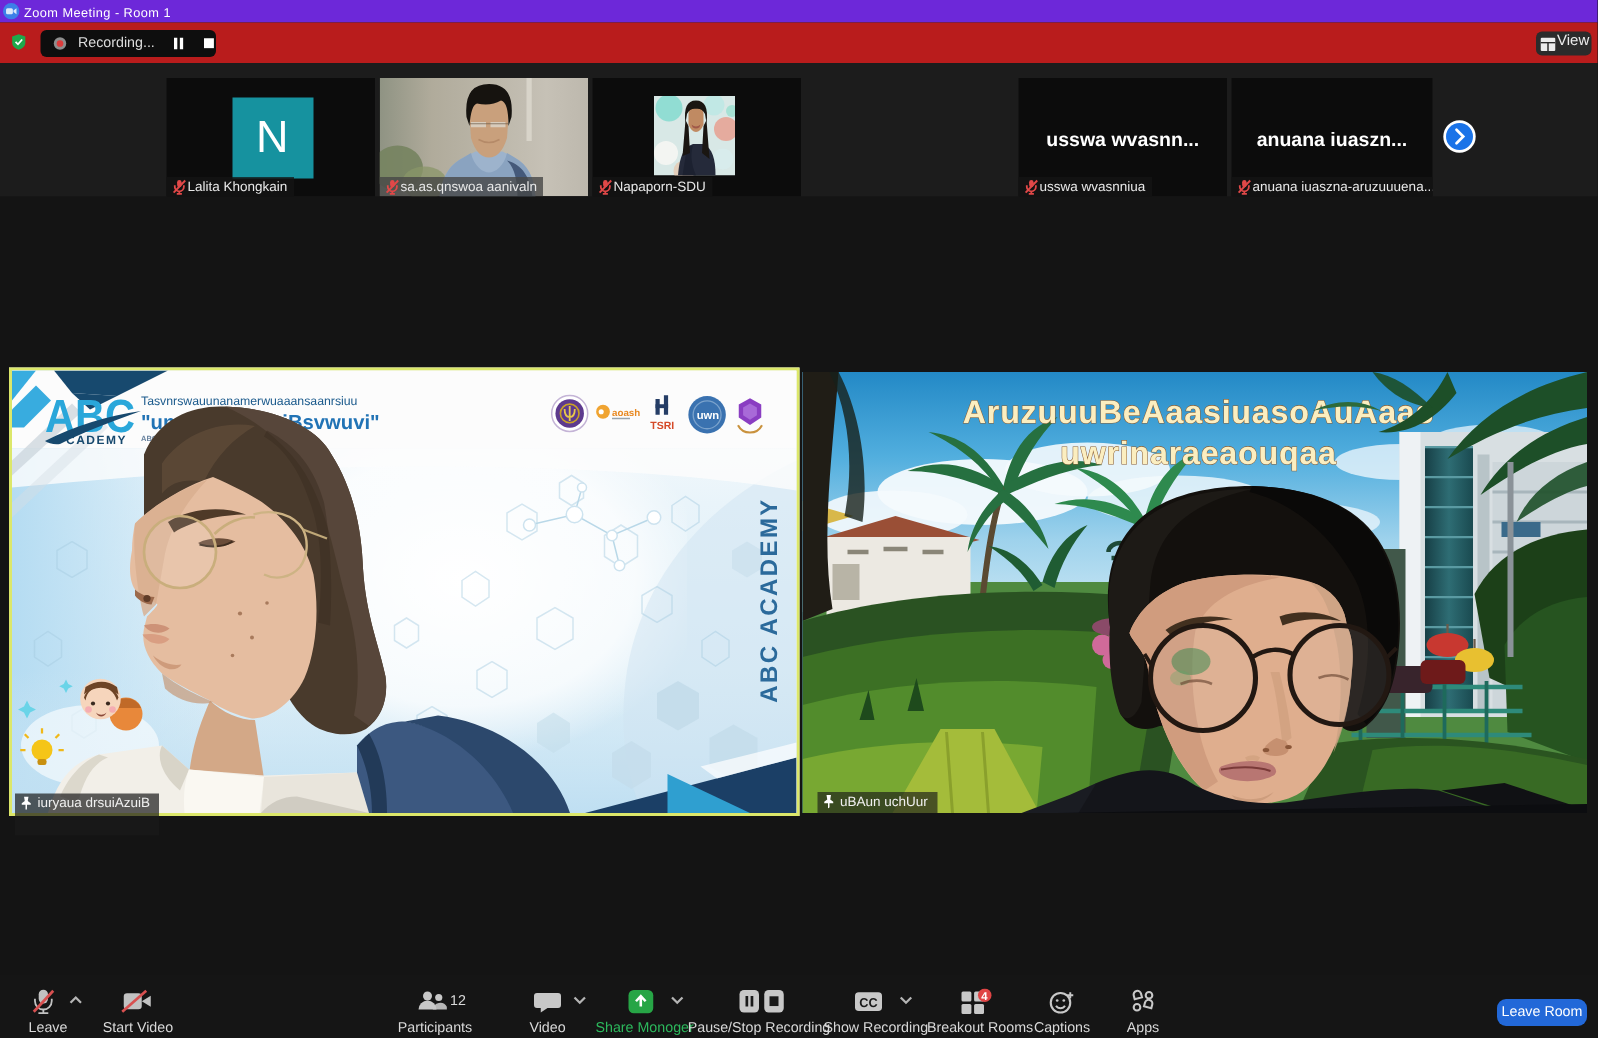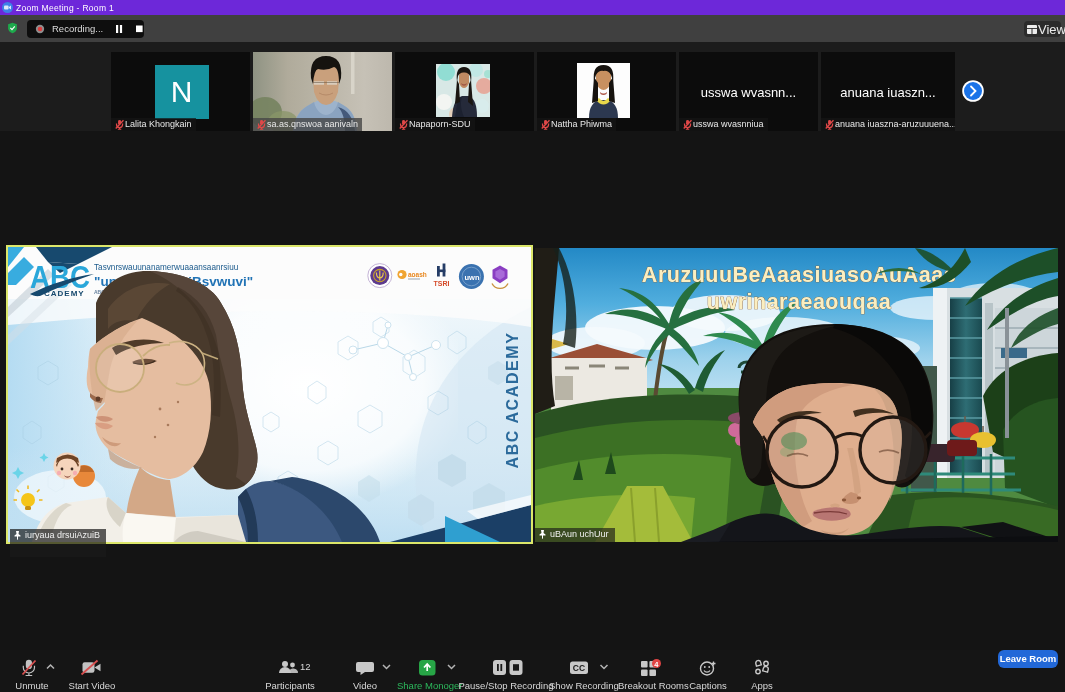--- a/index.html
+++ b/index.html
@@ -1,39 +1,39 @@
 <!DOCTYPE html>
 <html><head><meta charset="utf-8">
 <style>
 html,body{margin:0;padding:0;background:#151515;width:1065px;height:692px;overflow:hidden;
 font-family:"Liberation Sans",sans-serif;}
 *{box-sizing:border-box}
 .abs{position:absolute}
 #titlebar{position:absolute;left:0;top:0;width:1065px;height:15px;background:#6d28d9;color:#fff}
 #titletxt{position:absolute;left:16px;top:3px;font-size:8.5px;color:#fff;letter-spacing:0.3px}
-#menubar{position:absolute;left:0;top:15px;width:1065px;height:27px;background:#404040}
+#menubar{position:absolute;left:0;top:15px;width:1065px;height:27px;background:#b91c1c}
 #recbox{position:absolute;left:27px;top:5px;width:117px;height:18px;background:#0e0e0e;border-radius:4px}
 #rectxt{position:absolute;left:52px;top:8px;font-size:9.5px;color:#dcdcdc}
 #viewbtn{position:absolute;left:1024px;top:6px;width:37px;height:16px;background:#2b2b2b;border-radius:4px;color:#ececec}
-#viewtxt{position:absolute;left:14px;top:1px;font-size:13px}
+#viewtxt{position:absolute;left:14px;top:1px;font-size:10px}
 #gallery{position:absolute;left:0;top:42px;width:1065px;height:89px;background:#1c1c1c}
 .tile{position:absolute;top:10px;height:79px;width:139px;background:#0c0c0c;overflow:hidden}
 .nlabel{position:absolute;left:0;bottom:0;height:13px;background:rgba(20,20,20,.75);color:#e8e8e8;
 font-size:9px;line-height:13px;padding:0 4px 0 14px;white-space:nowrap;max-width:100%;overflow:hidden}
 .miclb{position:absolute;left:3px;bottom:1px;width:11px;height:11px}
-.ctrname{position:absolute;left:0;right:0;top:33px;text-align:center;color:#fff;font-size:13px;font-weight:normal}
+.ctrname{position:absolute;left:0;right:0;top:33px;text-align:center;color:#fff;font-size:13px;font-weight:bold}
 #stage{position:absolute;left:0;top:131px;width:1065px;height:519px;background:#141414}
 #lpanel{position:absolute;left:6px;top:245px;width:527px;height:299px;border:2px solid #dce76a;background:#f4f8fa}
 #rpanel{position:absolute;left:535px;top:248px;width:523px;height:294px;background:#69b4d8;overflow:hidden}
 #toolbar{position:absolute;left:0;top:650px;width:1065px;height:42px;background:#151515}
 .titem{position:absolute;top:0;height:42px;text-align:center;color:#d8d8d8;font-size:9.5px}
 .tlab{position:absolute;left:0;right:0;top:30px;white-space:nowrap}
 .tico{position:absolute;top:9px;left:0;right:0;height:17px}
-#leaveroom{position:absolute;left:998px;top:0;width:60px;height:18px;background:#2268d8;border-radius:6px;
-color:#fff;font-size:9.5px;font-weight:bold;text-align:center;line-height:18px;white-space:nowrap}
+#leaveroom{position:absolute;left:998px;top:16px;width:60px;height:18px;background:#2268d8;border-radius:6px;
+color:#fff;font-size:9.5px;font-weight:normal;text-align:center;line-height:18px;white-space:nowrap}
 </style></head>
 <body>
 
 <div id="titlebar">
  <svg class="abs" style="left:2px;top:2px" width="11" height="11" viewBox="0 0 12 12">
   <circle cx="6" cy="6" r="6" fill="#3d7fe8"></circle>
   <rect x="2.2" y="3.8" width="5" height="4.4" rx="1.1" fill="#dce8fa"></rect>
   <path d="M7.6 5.4 L9.8 3.9 V8.1 L7.6 6.6 Z" fill="#dce8fa"></path>
  </svg>
  <div id="titletxt">Zoom Meeting - Room 1</div>
@@ -139,41 +139,20 @@
           <g fill="none" stroke="#e04848">
             <rect x="3.7" y="0.9" width="2.7" height="4.4" rx="1.35" fill="#e04848" stroke="none"></rect>
             <path d="M2.3 4.1 v0.9 a2.75 2.75 0 0 0 5.5 0 v-0.9" stroke-width="1.1"></path>
             <path d="M5.05 8 v1.2 M3.5 9.3 h3.1" stroke-width="1.1"></path>
             <path d="M8.6 1.2 L1.6 8.6" stroke-width="1.2"></path>
           </g>
         </svg>
   </div>
  </div>
 
- <div class="tile" style="left:537px">
-  <svg class="abs" style="left:39.5px;top:11px" width="53" height="55" viewBox="0 0 53 55">
-   <rect width="53" height="55" fill="#fdfdfd"></rect>
-   <path d="M12 55 C12 44 16 39 22 37 L31 37 C37 39 41 44 41 55 Z" fill="#2c3850"></path>
-   <path d="M19 37 Q26.5 46 34 37 L31 35 Q26.5 41 22 35 Z" fill="#e8d84a"></path>
-   <path d="M19 10 Q19 3 26.5 3 Q34 3 34 10 L34 20 Q31 27 26.5 27 Q22 27 19 20 Z" fill="#c89060"></path>
-   <path d="M17 18 Q15 2 26.5 2 Q38 2 36 18 L34 12 Q31 7 26.5 8 Q22 7 19 12 Z" fill="#17130f"></path>
-   <path d="M17 14 L15 40 L21 38 L21 20 Z M36 14 L38 40 L32 38 L32 20 Z" fill="#17130f"></path>
-   <path d="M23 29 Q26.5 32 30 29 L29.5 31 Q26.5 33 23.5 31 Z" fill="#b05848"></path>
-  </svg>
-  <div class="nlabel">Nattha Phiwma
-   <svg class="miclb" viewBox="0 0 10 10">
-          <g fill="none" stroke="#e04848">
-            <rect x="3.7" y="0.9" width="2.7" height="4.4" rx="1.35" fill="#e04848" stroke="none"></rect>
-            <path d="M2.3 4.1 v0.9 a2.75 2.75 0 0 0 5.5 0 v-0.9" stroke-width="1.1"></path>
-            <path d="M5.05 8 v1.2 M3.5 9.3 h3.1" stroke-width="1.1"></path>
-            <path d="M8.6 1.2 L1.6 8.6" stroke-width="1.2"></path>
-          </g>
-        </svg>
-  </div>
- </div>
 
  <div class="tile" style="left:679px">
   <div class="ctrname">usswa wvasnn...</div>
   <div class="nlabel">usswa wvasnniua
    <svg class="miclb" viewBox="0 0 10 10">
           <g fill="none" stroke="#e04848">
             <rect x="3.7" y="0.9" width="2.7" height="4.4" rx="1.35" fill="#e04848" stroke="none"></rect>
             <path d="M2.3 4.1 v0.9 a2.75 2.75 0 0 0 5.5 0 v-0.9" stroke-width="1.1"></path>
             <path d="M5.05 8 v1.2 M3.5 9.3 h3.1" stroke-width="1.1"></path>
             <path d="M8.6 1.2 L1.6 8.6" stroke-width="1.2"></path>
@@ -542,39 +521,39 @@
   <path d="M279 265 C291 263 303 263 312 266" stroke="#7a3a38" stroke-width="1.3" fill="none"></path>
   <path d="M295 257 c4 -2 7 -2 10 0 l-1.5 2.5 c-2.5 -1 -4.5 -1 -7 0 Z" fill="#d4a482"></path>
   <path d="M286 282 C295 286 306 286 314 280 C308 288 292 290 286 282 Z" fill="#bc8c6c" opacity="0.5"></path>
  </g>
 
  <path d="M168 294 L196 274 C222 263 240 263 256 272 C274 284 298 289 322 287 C354 283 392 275 424 279 L470 294 Z" fill="#14151a"></path>
  <path d="M146 294 L178 282 L196 274 L184 294 Z" fill="#1a1c22"></path>
  <path d="M426 279 L468 274 L523 292 V294 H474 Z" fill="#101114"></path>
  <path d="M170 294 L523 288 V294 Z" fill="#0c0d10"></path>
 </svg>
-<div class="abs" style="left:0;top:280px;height:15px;background:rgba(25,25,25,.65);color:#f0f0f0;font-size:9px;line-height:13px;padding:0 6px 0 15px;white-space:nowrap">
+<div class="abs" style="left:10px;top:280px;height:15px;background:rgba(25,25,25,.65);color:#f0f0f0;font-size:9px;line-height:13px;padding:0 6px 0 15px;white-space:nowrap">
  <svg class="abs" style="left:3px;top:2px" width="9" height="9" viewBox="0 0 9 9">
         <path d="M3 0 h3 l-0.5 3 2 1.5 v1 H5 v2.5 L4.5 9 4 8.5 V5.5 H1.5 v-1 l2 -1.5 Z" fill="#fff"></path>
       </svg>
  uBAun uchUur</div>
 </div>
 
 <div id="toolbar">
  <div class="titem" style="left:1px;width:62px">
   <svg class="tico" viewBox="0 0 62 17">
    <g stroke="#c2c2c2" stroke-width="1.2" fill="none">
     <rect x="24.8" y="0.8" width="6.2" height="9.2" rx="3.1" fill="#c2c2c2" stroke="none"></rect>
     <path d="M22.3 6.8 v1.6 a5.6 5.6 0 0 0 11.2 0 V6.8"></path>
     <path d="M27.9 14.2 v2 m-3.3 0.3 h6.6"></path>
    </g>
    <path d="M21.5 15.5 L34.5 1.5" stroke="#d85050" stroke-width="1.8"></path>
    <path d="M46 9.5 l3.5 -3.5 L53 9.5" stroke="#b4b4b4" stroke-width="1.5" fill="none"></path>
   </svg>
-  <div class="tlab">Unmute</div>
+  <div class="tlab">Leave</div>
  </div>
  <div class="titem" style="left:61px;width:62px">
   <svg class="tico" viewBox="0 0 62 17">
    <g fill="#c2c2c2">
     <rect x="21.5" y="3.2" width="12" height="10.6" rx="2.2"></rect>
     <path d="M33.5 8.5 L39.5 4.8 V12.2 L33.5 8.5 Z"></path>
    </g>
    <path d="M20.5 15.5 L36.5 1.5" stroke="#d85050" stroke-width="1.8"></path>
   </svg>
   <div class="tlab">Start Video</div>

